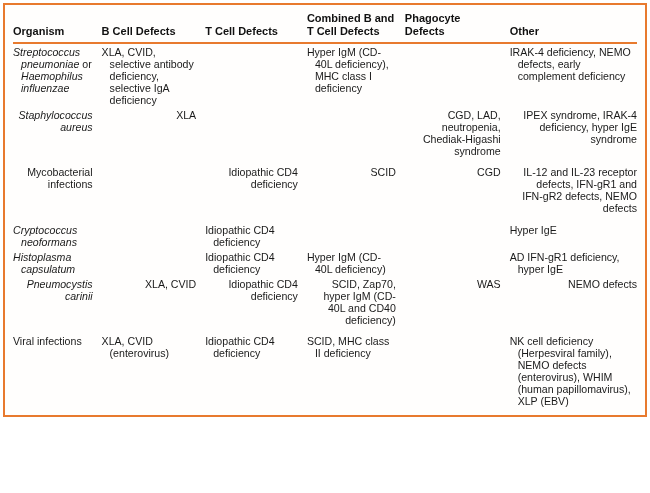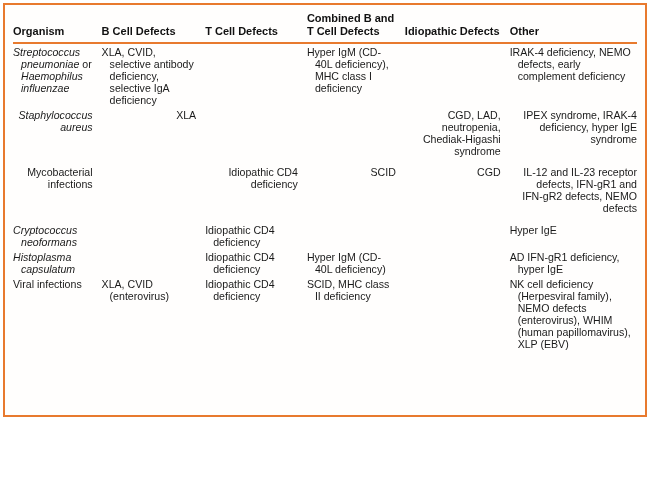--- a/index.html
+++ b/index.html
@@ -65,21 +65,21 @@
       <col class="c-combined">
       <col class="c-phagocyte">
       <col class="c-other">
     </colgroup>
     <thead>
       <tr>
         <th>Organism</th>
         <th>B Cell Defects</th>
         <th>T Cell Defects</th>
         <th>Combined B and T Cell Defects</th>
-        <th>Idiopathic Defects</th>
+        <th>Phagocyte Defects</th>
         <th>Other</th>
       </tr>
     </thead>
     <tbody id="table-body">
         <tr>
           <td><i>Streptococcus pneumoniae</i><span> or </span><i>Haemophilus influenzae</i></td>
           <td>XLA, CVID, selective antibody deficiency, selective IgA deficiency</td>
           <td></td>
           <td>Hyper IgM (CD-40L deficiency), MHC class I deficiency</td>
           <td></td>
@@ -110,20 +110,28 @@
           <td>Hyper IgE</td>
         </tr>
         <tr>
           <td><i>Histoplasma capsulatum</i></td>
           <td></td>
           <td>Idiopathic CD4 deficiency</td>
           <td>Hyper IgM (CD-40L deficiency)</td>
           <td></td>
           <td>AD IFN-gR1 deficiency, hyper IgE</td>
         </tr>
+        <tr class="gap-after">
+          <td><i>Pneumocystis carinii</i></td>
+          <td>XLA, CVID</td>
+          <td>Idiopathic CD4 deficiency</td>
+          <td>SCID, Zap70, hyper IgM (CD-40L and CD40 deficiency)</td>
+          <td>WAS</td>
+          <td>NEMO defects</td>
+        </tr>
         <tr>
           <td><span>Viral infections</span></td>
           <td>XLA, CVID (enterovirus)</td>
           <td>Idiopathic CD4 deficiency</td>
           <td>SCID, MHC class II deficiency</td>
           <td></td>
           <td>NK cell deficiency (Herpesviral family), NEMO defects (enterovirus), WHIM (human papillomavirus), XLP (EBV)</td>
         </tr>
       </tbody>
   </table>

